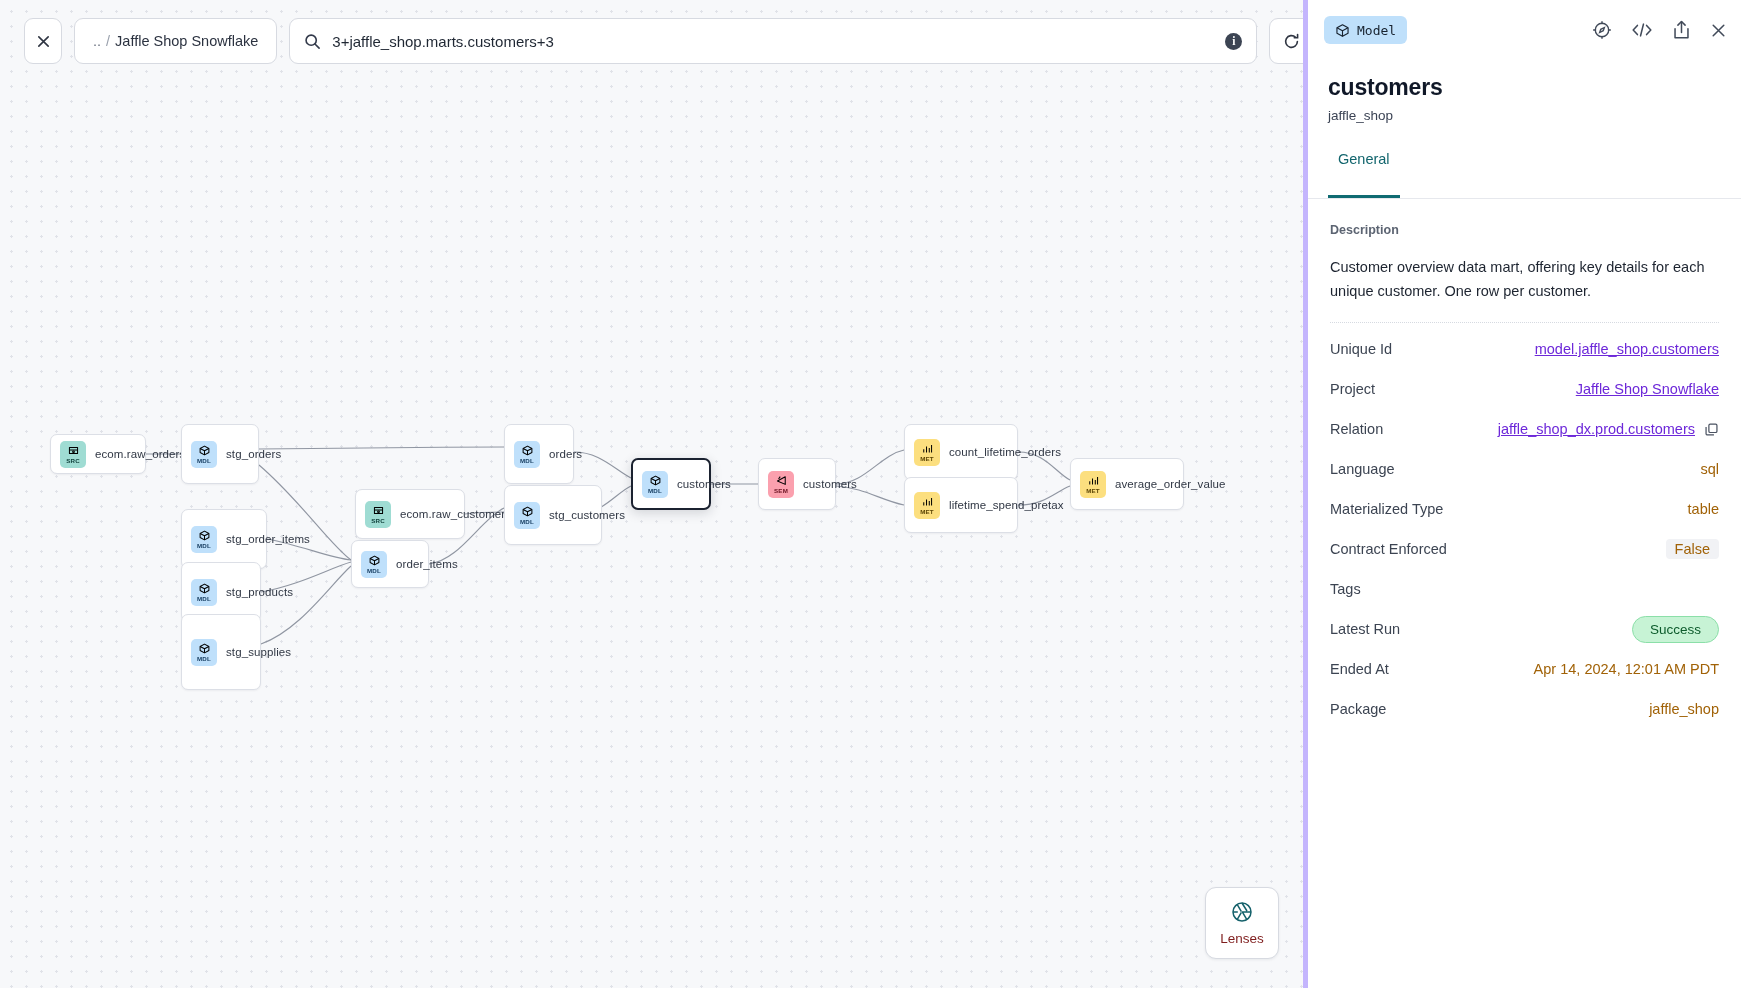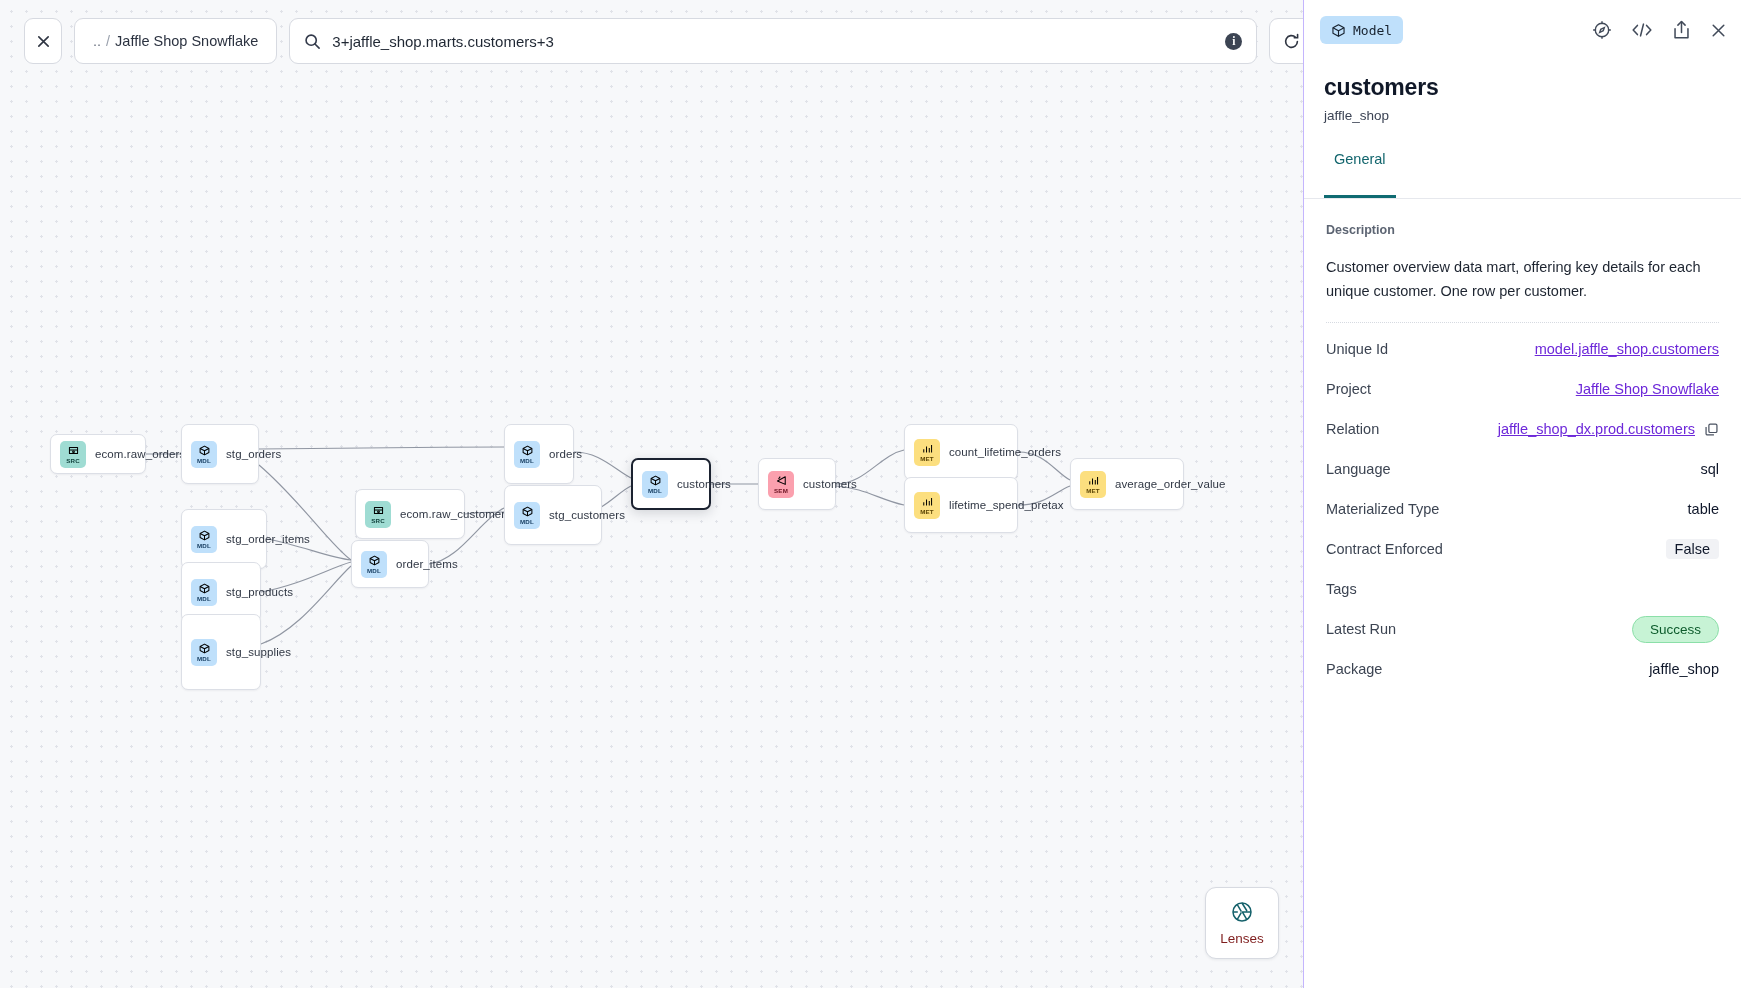--- a/index.html
+++ b/index.html
@@ -72,21 +72,21 @@
     position: absolute; right: 24px; bottom: 29px; width: 74px; height: 72px;
     background: #fff; border: 1px solid #d7dae1; border-radius: 11px;
     display: flex; flex-direction: column; align-items: center; justify-content: center; gap: 7px;
     box-shadow: 0 1px 3px rgba(16,24,40,.07); cursor: pointer; z-index: 6;
   }
   .lenses-btn .lt { font-size: 13.5px; color: #7f1d1d; }
 
   
   .details {
     width: 438px; height: 988px; background: #fff;
-    border-left: 1px solid #c4b5fd; display: flex; flex-direction: column;
+    border-left: 5px solid #c4b5fd; display: flex; flex-direction: column;
   }
   .dt-head { height: 60px; display: flex; align-items: center; padding: 0 14px 0 16px; gap: 10px; }
   .model-chip {
     display: inline-flex; align-items: center; gap: 7px; height: 28px; padding: 0 11px;
     background: #bfe0fb; border-radius: 6px; color: #17222f;
     font-family: "DejaVu Sans Mono", monospace; font-size: 13px; cursor: pointer;
   }
   .dt-head-icons { margin-left: auto; display: flex; align-items: center; gap: 19px; color: #414a59; }
   .dt-head-icons span { cursor: pointer; display:flex; }
   .dt-title-wrap { padding: 14px 20px 0 20px; }
@@ -94,21 +94,21 @@
   .dt-sub { font-size: 13.5px; color: #3b4354; margin-top: 7px; }
   .tabs { margin-top: 28px; padding: 0 20px; border-bottom: 1px solid #e6e8ed; display: flex; }
   .tab { font-size: 14.5px; color: #12656d; padding: 0 10px 28px 10px; border-bottom: 3px solid #0f6b72; cursor: pointer; }
   .dt-body { padding: 24px 22px 0 22px; overflow-y: auto; }
   .sec-label { font-size: 12.5px; font-weight: 700; color: #5c6472; }
   .desc { font-size: 14.5px; color: #1d2430; line-height: 24px; margin-top: 18px; }
   .divider { border-top: 1px dotted #d6dae1; margin: 19px 0 6px 0; }
   .row { display: flex; align-items: center; justify-content: space-between; min-height: 36px; padding: 0; margin-bottom: 0; gap: 10px; }
   .row + .row { margin-top: 0; }
   .row .k { font-size: 14.5px; color: #3c4452; }
-  .row .v { font-size: 14.5px; color: #0f172a; text-align: right; }
+  .row .v { font-size: 14.5px; color: #a16207; text-align: right; }
   .row .v.link { color: #6d28d9; text-decoration: underline; cursor: pointer; }
   .row .v.chip { background:#f1f2f5; padding: 2px 9px; border-radius: 4px; }
   .v-inline { display: flex; align-items: center; gap: 9px; }
   .copy-ico { color:#4a5261; cursor:pointer; display:flex; }
   .pill-success {
     display:inline-flex; align-items:center; justify-content:center;
     height: 27px; padding: 0 17px; border-radius: 14px;
     background: #c7f3d5; border: 1px solid #8bdfa8; color: #0d5b2c; font-size: 13.5px;
   }
   .rows { margin-top: 6px; }
@@ -407,19 +407,23 @@
           </div>
           <div class="row">
             <div class="k">Tags</div>
             <div class="v"></div>
           </div>
           <div class="row">
             <div class="k">Latest Run</div>
             <div class="pill-success">Success</div>
           </div>
           <div class="row">
+            <div class="k">Ended At</div>
+            <div class="v">Apr 14, 2024, 12:01 AM PDT</div>
+          </div>
+          <div class="row">
             <div class="k">Package</div>
             <div class="v">jaffle_shop</div>
           </div>
         </div>
     </div>
   </div>
 </div>
 
 </body></html>

